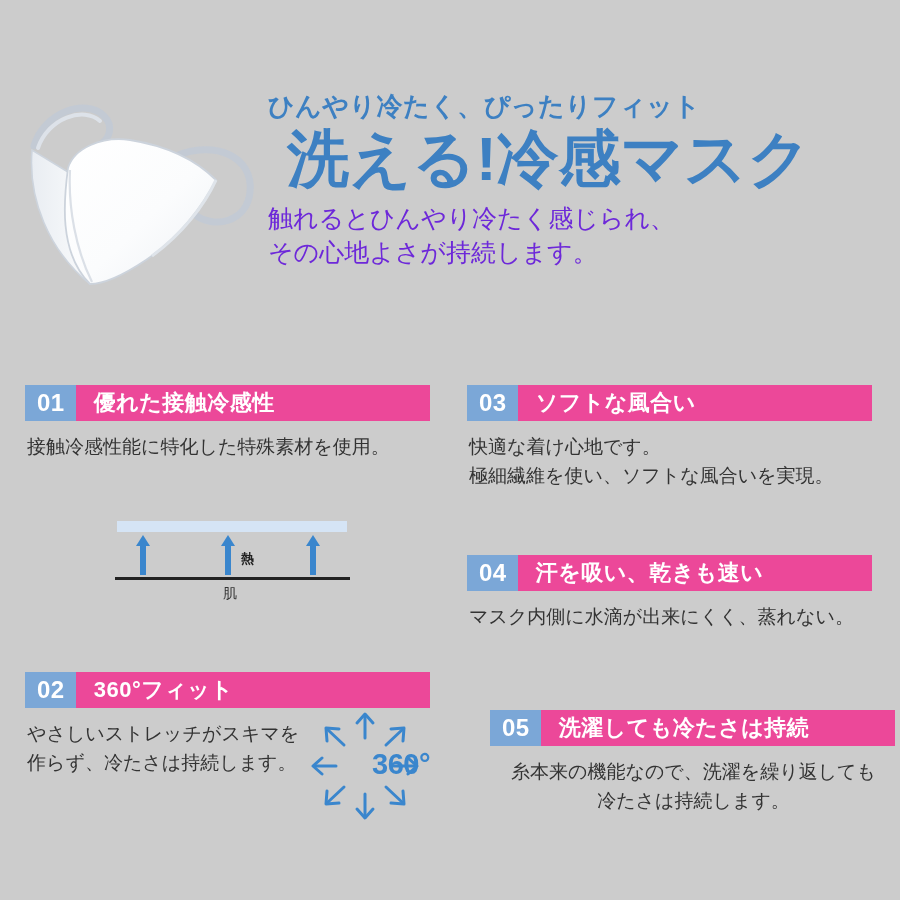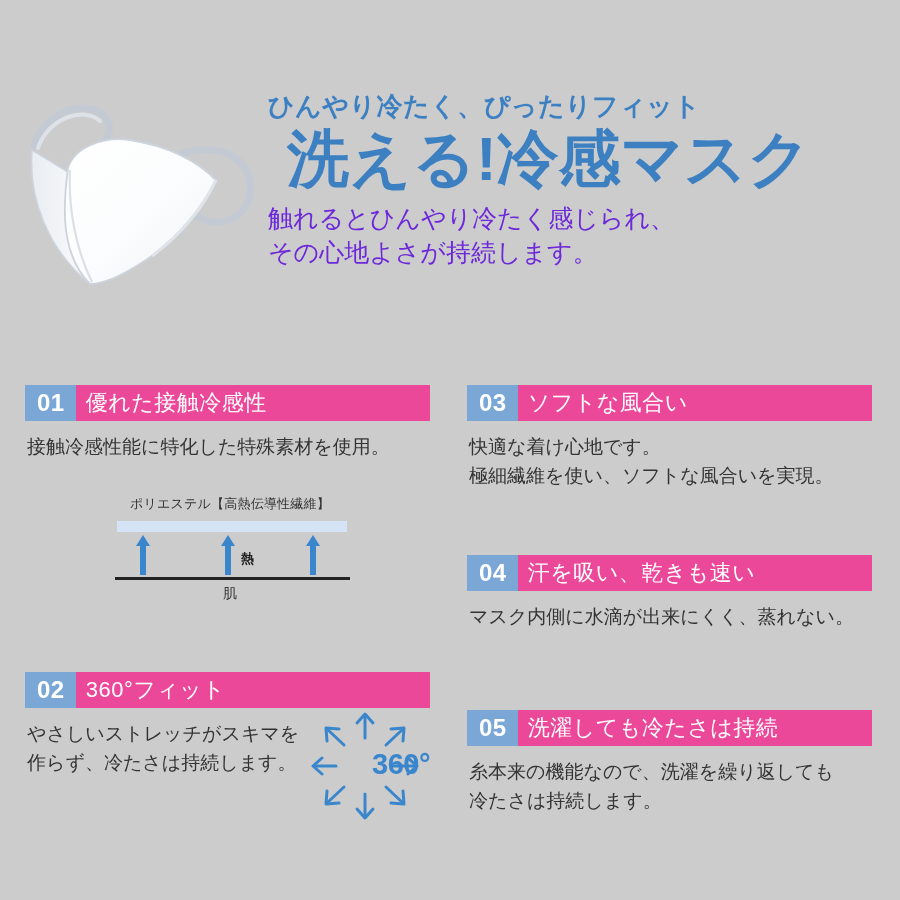--- a/index.html
+++ b/index.html
@@ -95,23 +95,23 @@
     font-weight: 700;
     line-height: 36px;
     padding: 0 11px 0 12px;
     letter-spacing: 0.5px;
     font-family: "Liberation Sans", sans-serif;
   }
 
   .feature-title {
     color: #ffffff;
     font-size: 22px;
-    font-weight: 400;
+    font-weight: 700;
     line-height: 36px;
-    padding-left: 10px;
+    padding-left: 18px;
     white-space: nowrap;
     letter-spacing: 0.5px;
   }
 
   .feature-body {
     font-size: 19px;
     line-height: 1.5;
     color: #333333;
     margin-top: 12px;
     padding-left: 2px;
@@ -211,21 +211,21 @@
     color: #3a86cd;
     letter-spacing: -0.5px;
   }
   .icon360 svg { position: absolute; left: 0; top: 0; }
 
   
   #feature-01 { left: 25px; top: 385px; width: 405px; }
   #feature-02 { left: 25px; top: 672px; width: 405px; }
   #feature-03 { left: 467px; top: 385px; width: 405px; }
   #feature-04 { left: 467px; top: 555px; width: 405px; }
-  #feature-05 { left: 467px; top: 710px; width: 405px; }
+  #feature-05 { left: 490px; top: 710px; width: 405px; text-align: center; }
 
   #feature-02 .feature-body { width: 290px; }
 </style>
 </head>
 <body>
 
 <div class="page">
 
   <div class="hero">
 
@@ -274,21 +274,20 @@
     <div class="feature-bar">
       <div class="feature-num">01</div>
       <div class="feature-title">優れた接触冷感性</div>
     </div>
     <div class="feature-body">
       <div>接触冷感性能に特化した特殊素材を使用。</div>
     </div>
   </div>
 
   <div class="diagram">
-    <div class="diagram-caption-top">ポリエステル【高熱伝導性繊維】</div>
 
     <div class="diagram-fiber"></div>
 
     <div class="diagram-arrow" style="left:41px; top:40px;">
       <div class="head"></div>
         <div class="shaft"></div>
     </div>
     <div class="diagram-arrow" style="left:126px; top:40px;">
       <div class="head"></div>
         <div class="shaft"></div>

